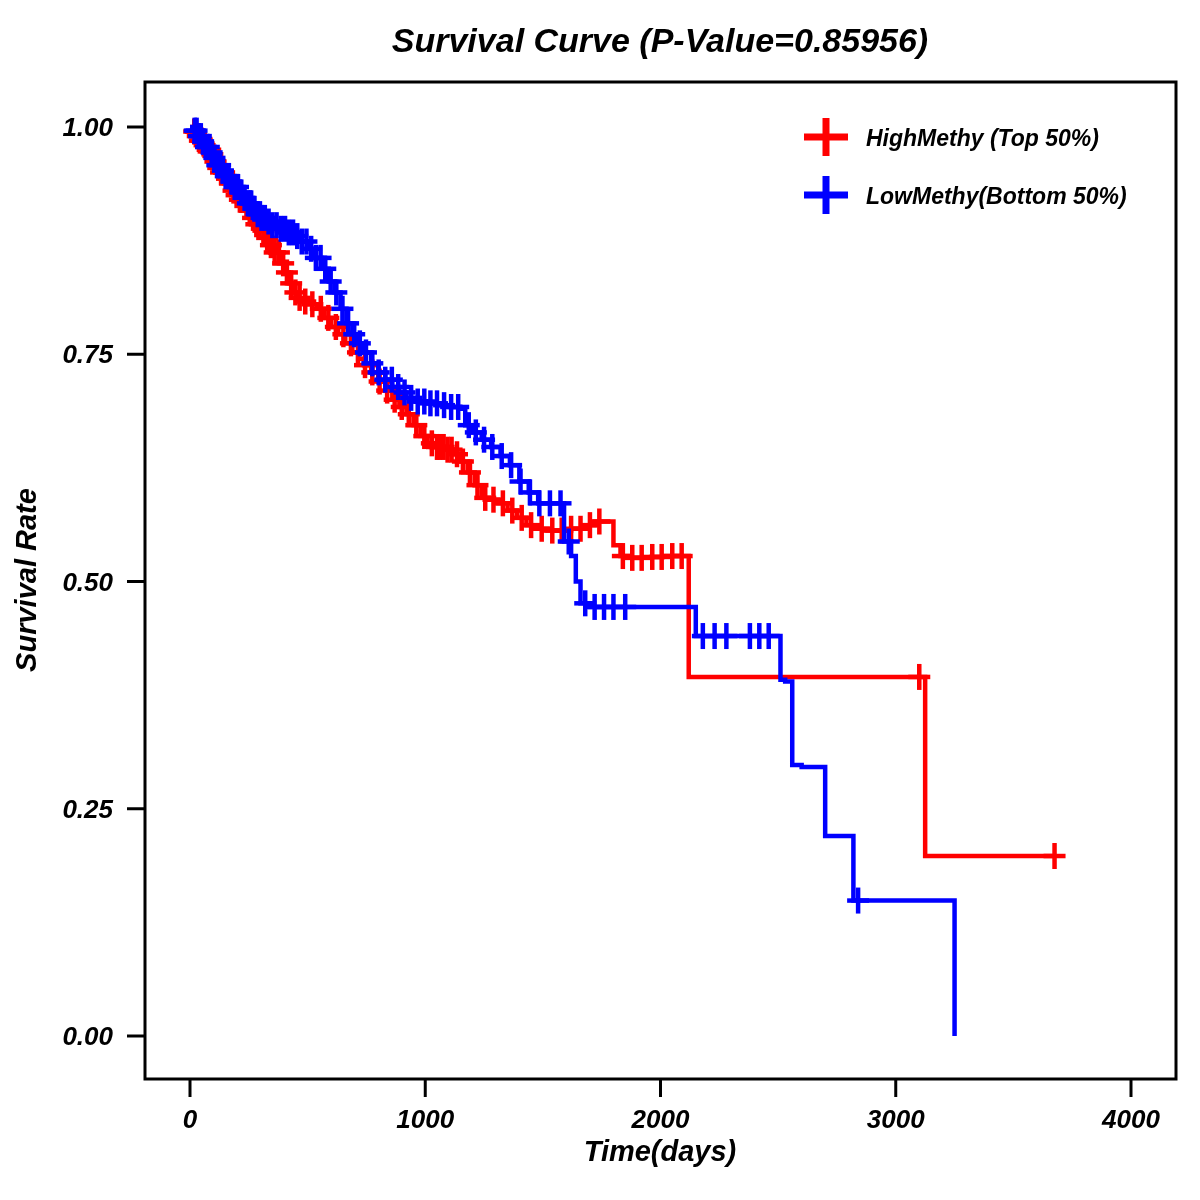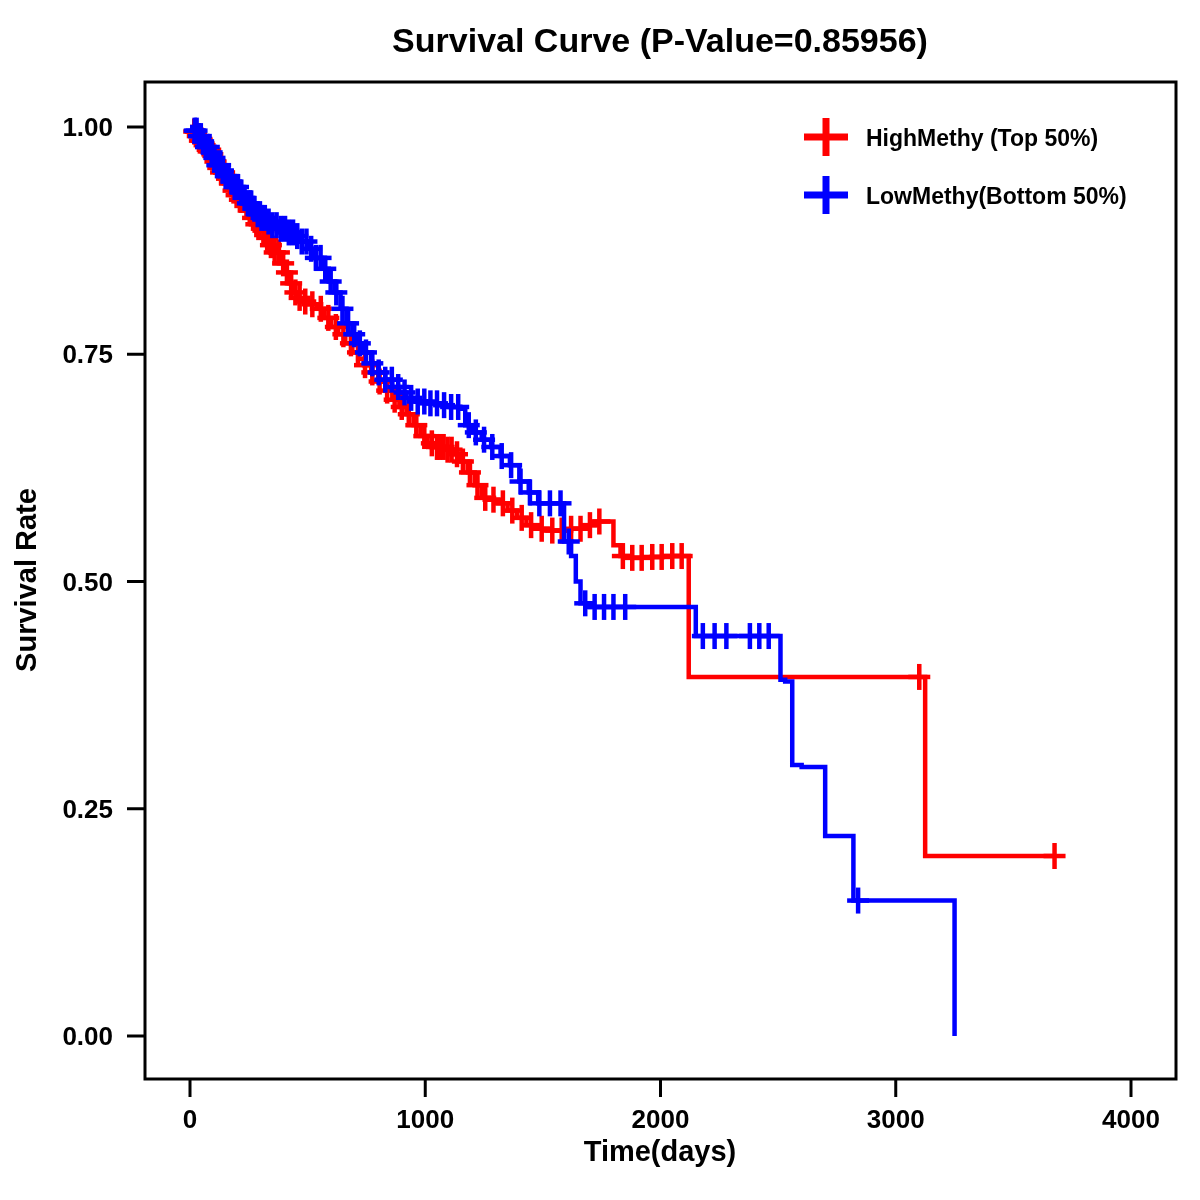--- a/index.html
+++ b/index.html
@@ -11,20 +11,21 @@
     width: 1200px;
     height: 1200px;
     font-family: "Liberation Sans", sans-serif;
     overflow: hidden;
   }
   #figure {
     position: relative;
     width: 1200px;
     height: 1116px;
     background: #c4b5fd;
+    font-style: italic;
   }
   svg#plot {
     display: block;
     width: 1200px;
     height: 1200px;
   }
   .title-text {
     font-family: "Liberation Sans", sans-serif;
     font-weight: bold;
     font-size: 34px;

